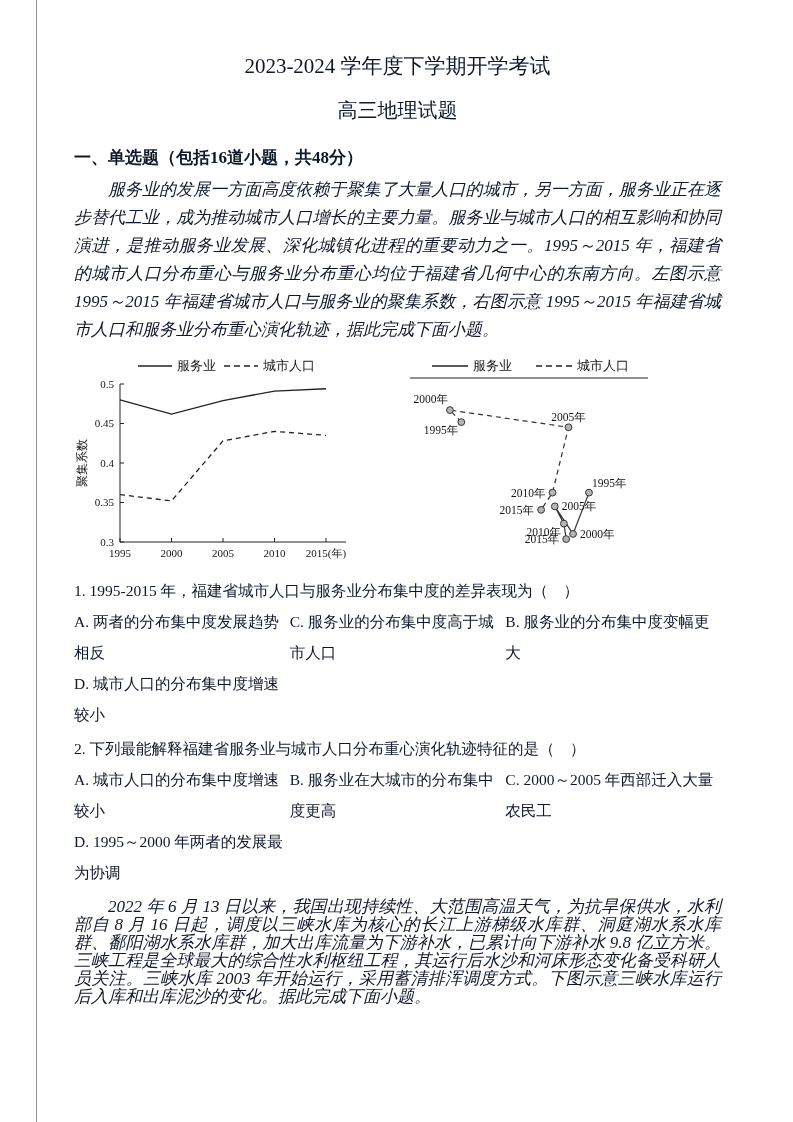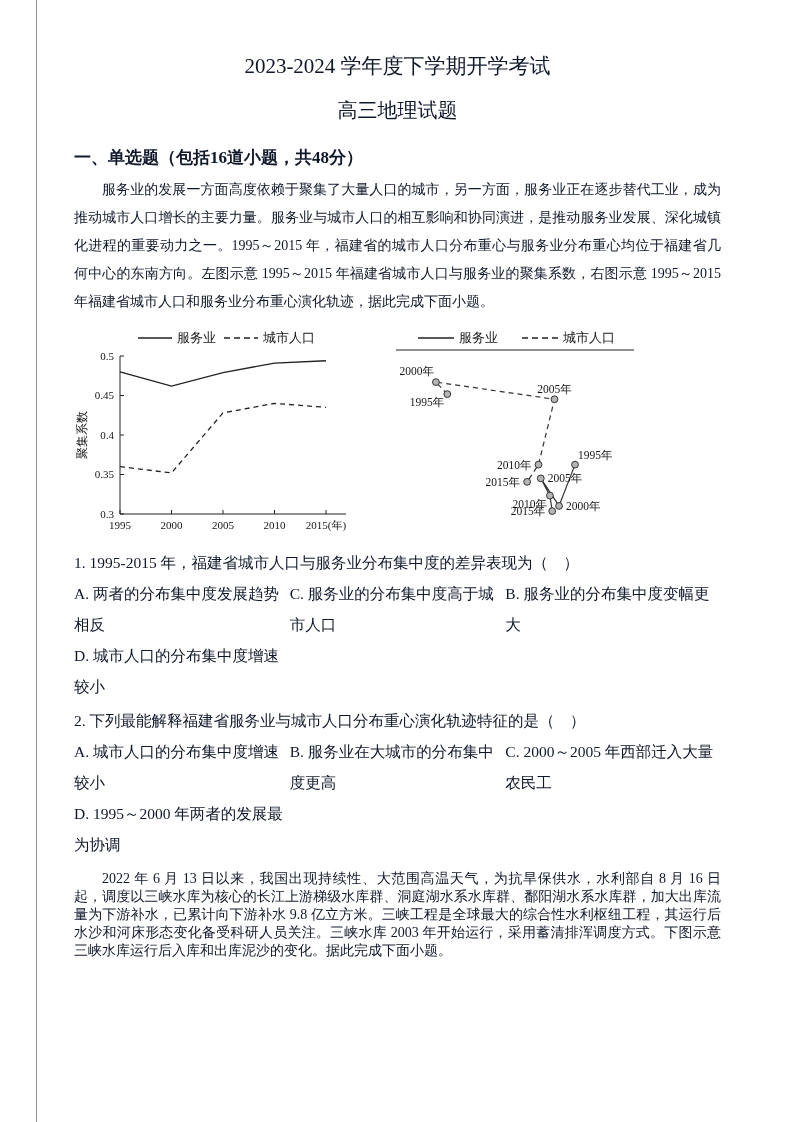--- a/index.html
+++ b/index.html
@@ -3,23 +3,23 @@
 <meta charset="utf-8">
 <style>
   html,body{margin:0;padding:0;background:#ffffff;}
   .page{position:relative;width:793px;height:1122px;background:#fff;overflow:hidden;
         color:#0f172a;font-family:"Liberation Serif","DejaVu Serif",serif;}
   .edge-line{position:absolute;left:36px;top:0;width:1px;height:1122px;background:#8f8f8f;}
   .content{padding:52px 72px 0 74px;}
   .title{text-align:center;font-size:21px;line-height:1.35;}
   .subtitle{text-align:center;font-size:20px;margin-top:17px;}
   .section-heading{font-size:17px;font-weight:bold;margin-top:22px;}
-  .para{font-size:14px;line-height:28px;text-align:justify;text-indent:2em;margin:7px 0 0;}
+  .para{font-size:17px;line-height:28px;text-align:justify;text-indent:2em;margin:7px 0 0;font-style:italic;}
   .para2{line-height:18px;margin-top:10px;}
-  .charts{display:flex;gap:18px;margin-top:10px;align-items:flex-start;}
+  .charts{display:flex;gap:32px;margin-top:10px;align-items:flex-start;}
   .question{font-size:15.5px;}
   .stem{line-height:31px;margin-top:3px;}
   .options{display:grid;grid-template-columns:1fr 1fr 1fr;line-height:31px;}
   svg{display:block;}
   svg text{font-family:"Liberation Serif","DejaVu Serif",serif;fill:#161616;}
 </style>
 </head>
 <body>
 
 <div class="page">

